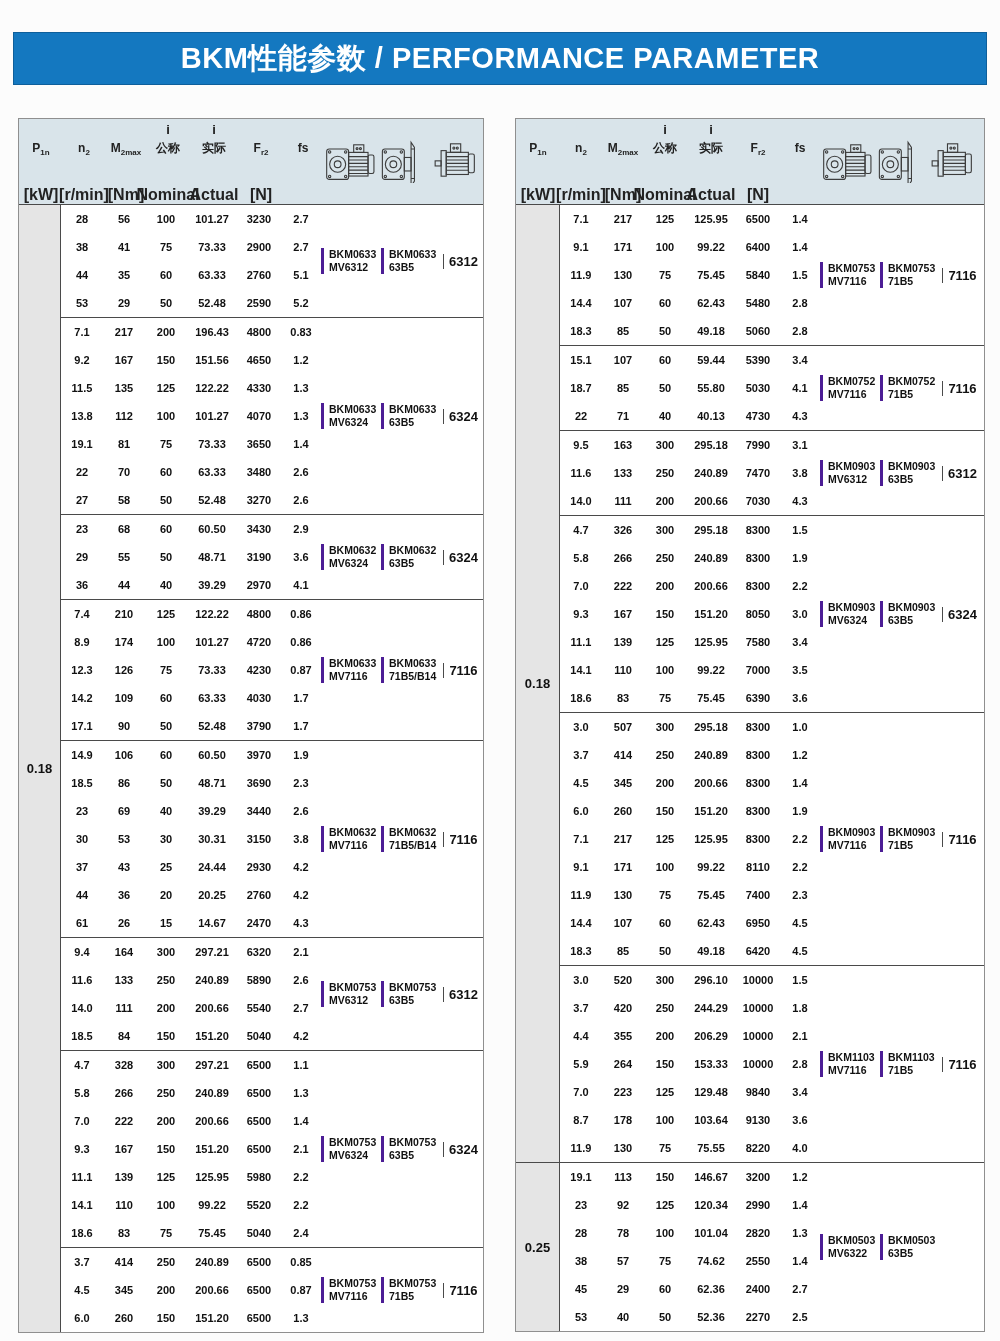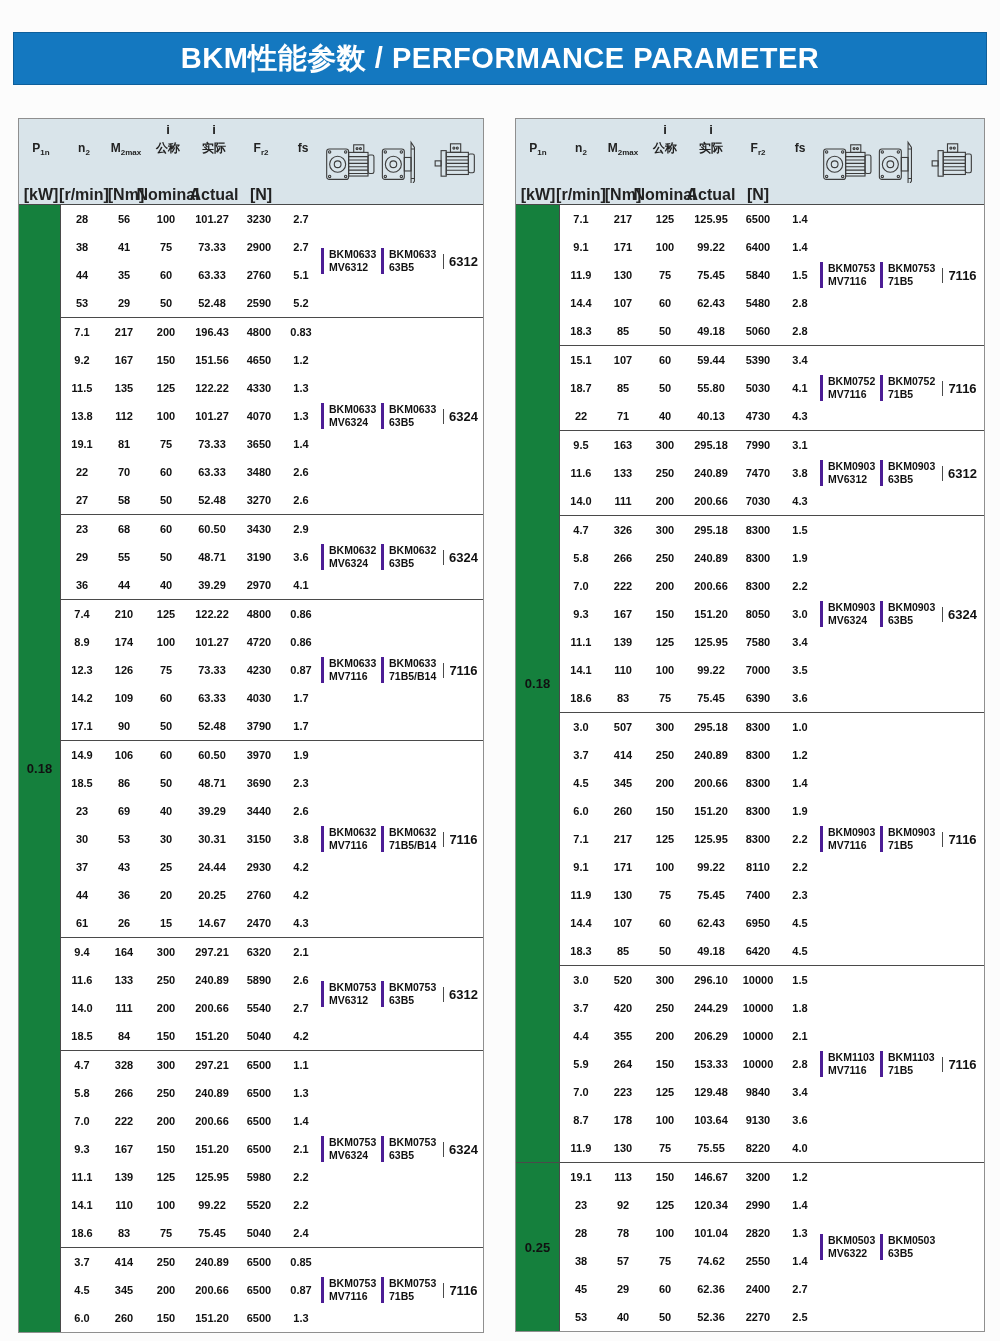--- a/index.html
+++ b/index.html
@@ -26,21 +26,21 @@
   .hl1 { height:18px; line-height:18px; font-size:13px; font-weight:700; color:#222; }
   .hl2 { height:19px; line-height:19px; font-size:12px; font-weight:700; color:#222; white-space:nowrap; }
   .hl2 sub { font-size:8px; font-weight:700; }
   .hl3 { height:17px; line-height:17px; font-size:16px; font-weight:700; color:#222; white-space:nowrap;margin-top:28px; }
   .hicons { display:flex; align-items:center; justify-content:space-evenly; height:100%; padding:0 2px; }
   .hicons svg { stroke:#3c3c3c; fill:none; stroke-width:1.3; }
 
   .group { display:flex; }
   .group + .group { border-top:1px solid #4a4a4a; }
   .pcol {
-    width:44px; background:#15803d; border-right:1px solid #4a4a4a;
+    width:44px; background:#e5e5e5; border-right:1px solid #4a4a4a;
     display:flex; align-items:center; justify-content:center;
     font-size:13px; font-weight:600; color:#111;
   }
   .blocks { flex:1; display:flex; flex-direction:column; }
   .block { display:flex;align-items:center; }
   .block + .block { border-top:1px solid #4a4a4a; }
   .rows { width:260px; display:flex; flex-direction:column; justify-content:center; }
   .drow { display:grid; grid-template-columns:42px 42px 42px 50px 44px 40px; height:28px; align-items:center; }
   .dcell { text-align:center; font-size:11px; font-weight:700; color:#111; }
   .mcell {

